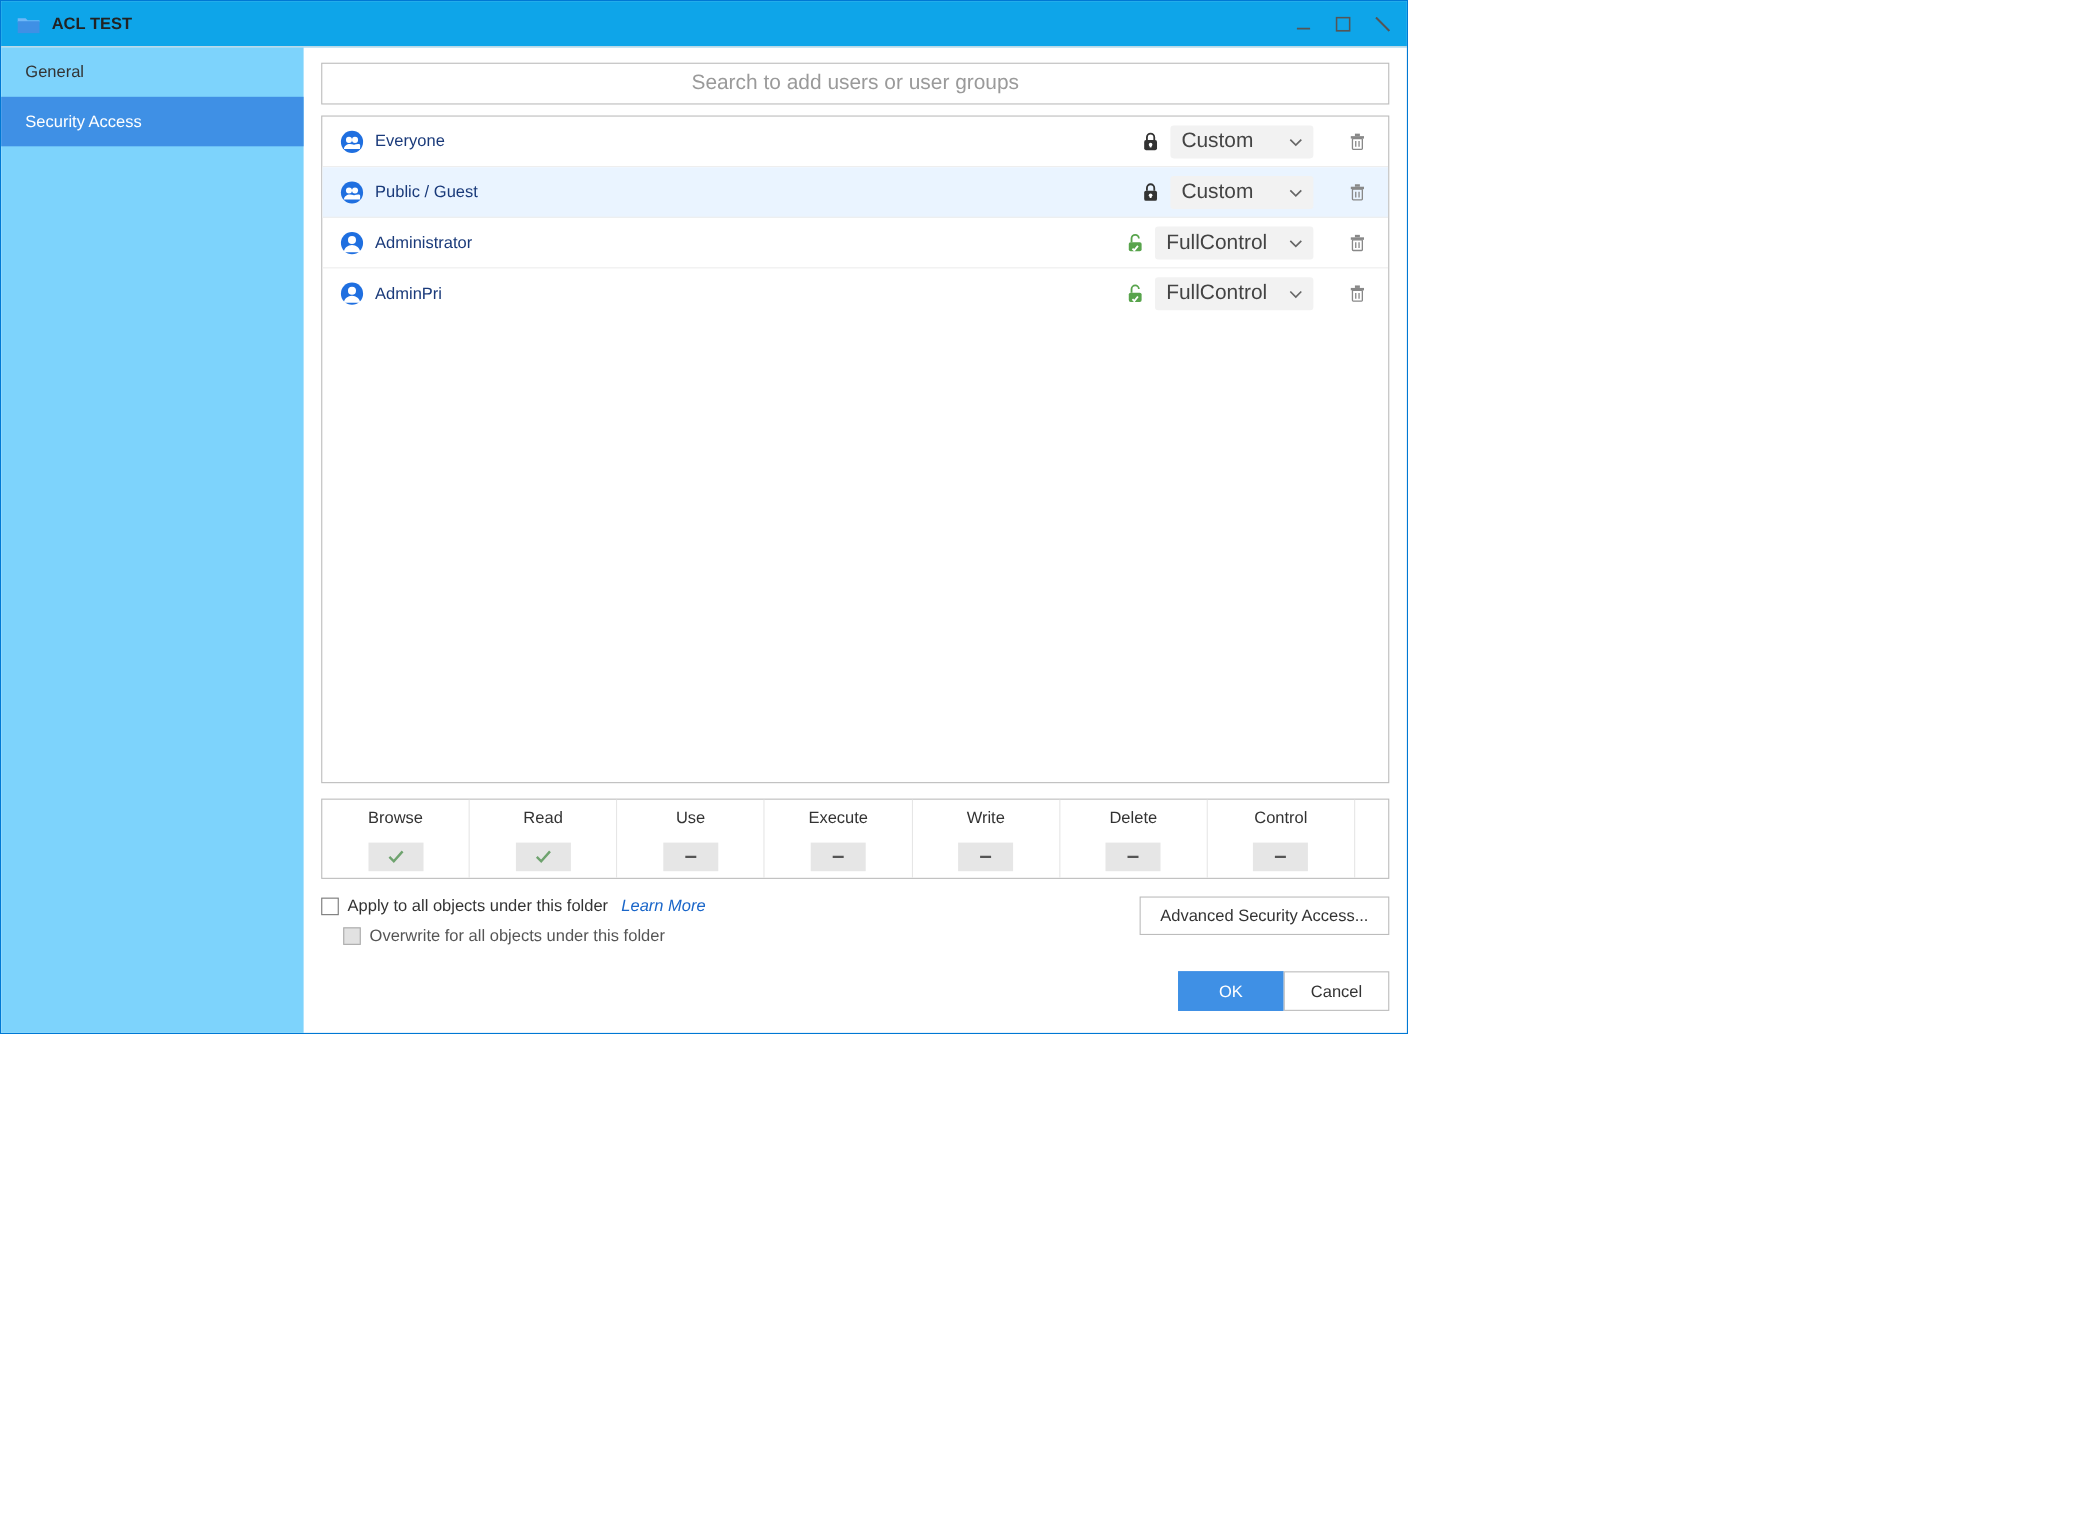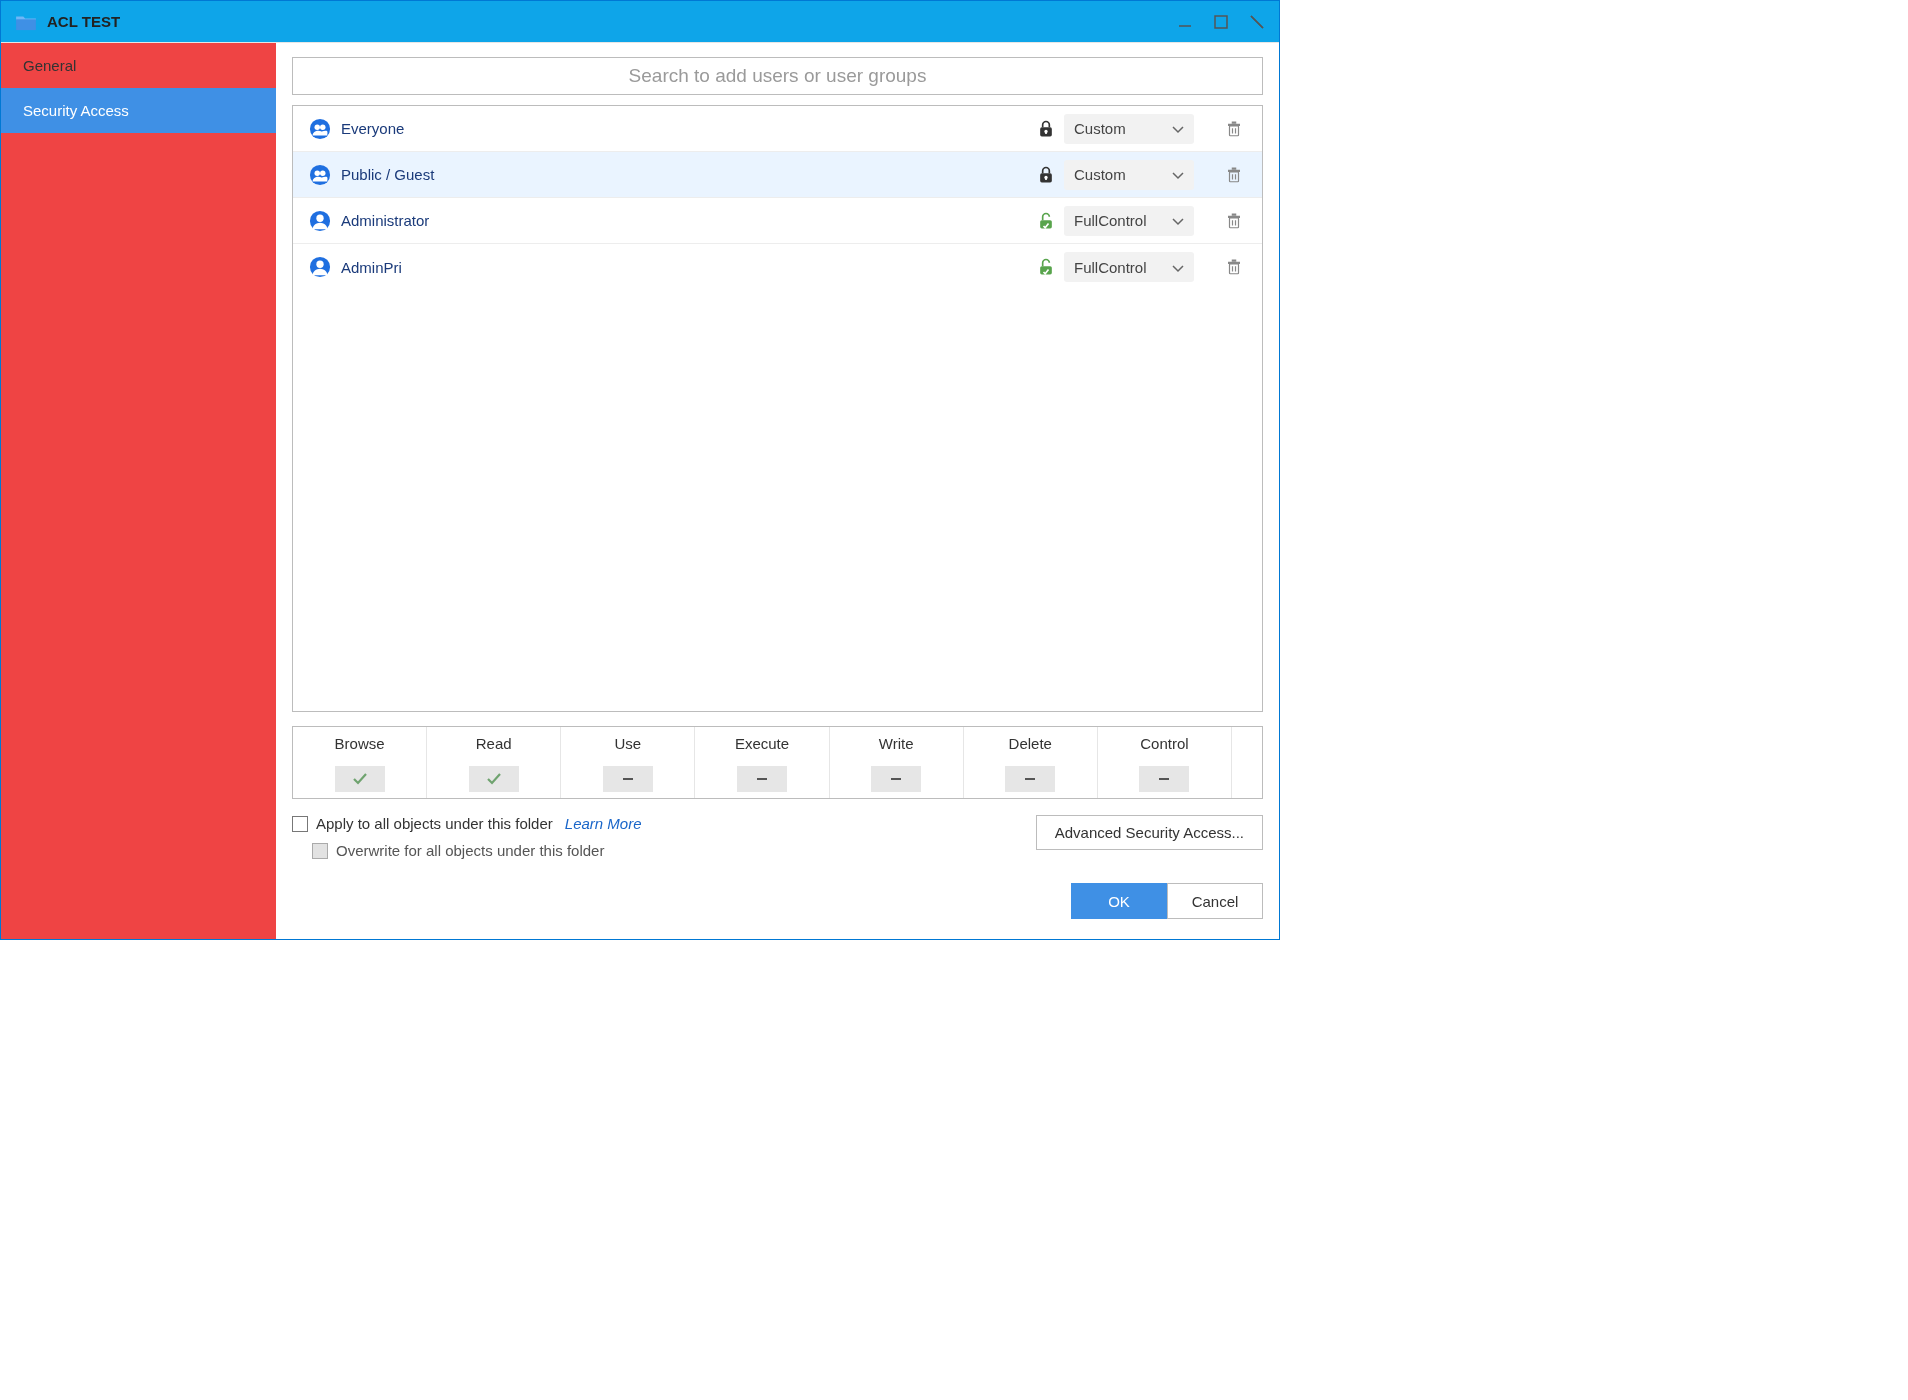--- a/index.html
+++ b/index.html
@@ -15,21 +15,21 @@
   }
   .titlebar .folder-ico { width:22px; height:18px; margin-right:10px; }
   .titlebar .title { font-size:15px; font-weight:600; color:#222; }
   .title-spacer { flex:1; }
   .win-controls { display:flex; gap:8px; }
   .win-btn { width:28px; height:28px; display:flex; align-items:center; justify-content:center; color:#555; }
   .win-btn svg { display:block; }
   
   .body { flex:1; display:flex; overflow:hidden; }
   .sidebar {
-    width:275px; background:#ef4444; display:flex; flex-direction:column;
+    width:275px; background:#7dd3fc; display:flex; flex-direction:column;
   }
   .nav-item {
     padding:14px 22px; font-size:15px; color:#333; cursor:pointer;
   }
   .nav-item.active { background:#3f90e5; color:#fff; }
   .main {
     flex:1; display:flex; flex-direction:column; padding:14px 16px 0 16px; overflow:hidden;
   }
   .search-box {
     width:100%; height:38px; border:1px solid #bcbcbc; padding:0 10px;
@@ -46,21 +46,21 @@
     border-bottom:1px solid #ededed;
   }
   .acl-row.selected { background:#eaf4ff; }
   .acl-row:last-child { border-bottom:none; }
   .principal-ico { width:22px; height:22px; margin-right:10px; flex-shrink:0; }
   .principal-name { font-size:15px; color:#1a3a7a; flex:0 0 480px; }
   .lock-ico { width:20px; height:20px; margin-right:8px; flex-shrink:0; }
   .perm-select {
     background:#f2f2f2; border-radius:3px; height:30px; padding:0 10px;
     display:flex; align-items:center; gap:20px; min-width:130px;
-    cursor:pointer; color:#444; font-size:15px;
+    cursor:pointer; color:#444; font-size:19px;
   }
   .perm-select .chev { margin-left:auto; }
   .spacer { flex:1; }
   .trash-btn { width:24px; height:24px; display:flex; align-items:center; justify-content:center; margin-left:28px; cursor:pointer; color:#888; }
   
   .perm-table {
     margin-top:14px; border:1px solid #bcbcbc; display:flex; flex-direction:column;
   }
   .perm-header, .perm-values { display:flex; }
   .perm-col {

